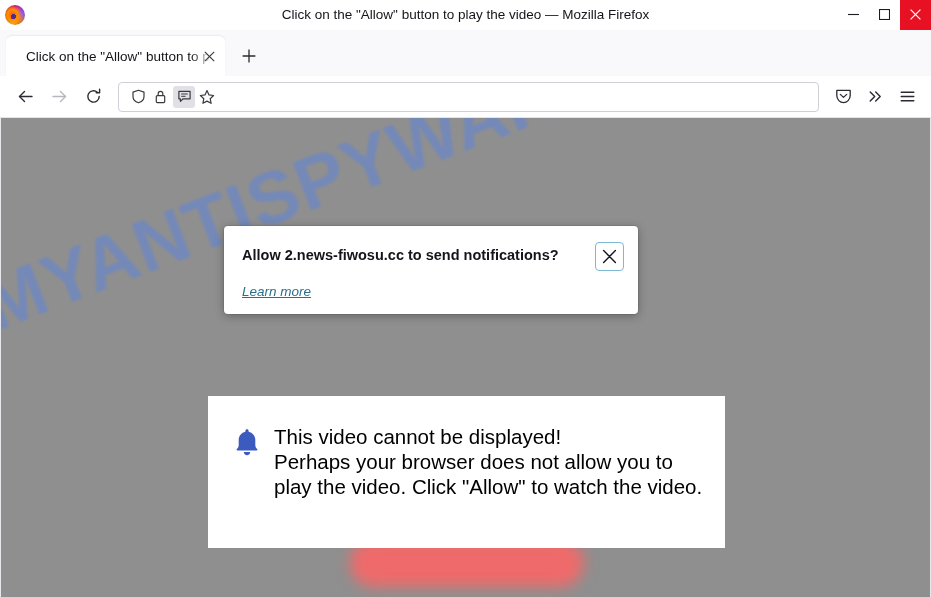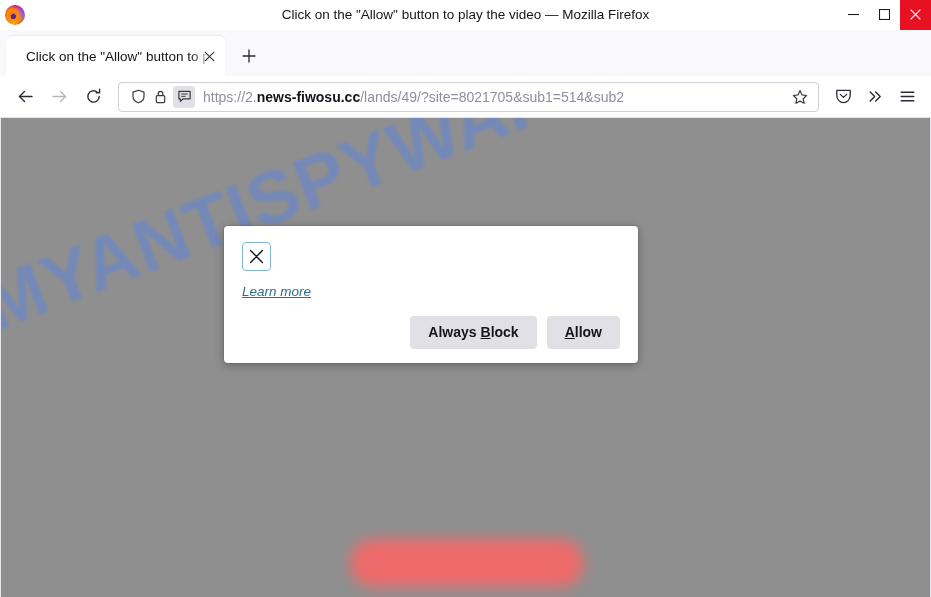--- a/index.html
+++ b/index.html
@@ -376,21 +376,20 @@
           <rect x="3.3" y="6.6" width="8.4" height="7" rx="1"></rect>
           <path d="M5.2 6.6 V4.6 A2.3 2.3 0 0 1 9.8 4.6 V6.6"></path>
         </svg>
       </span>
       <span class="url-icon perm">
         <svg width="15" height="15" viewBox="0 0 15 15" fill="none" stroke="currentColor" stroke-width="1.2" stroke-linejoin="round">
           <path d="M1.9 2.4 H13.1 V9.8 H6.2 L3.4 12.4 V9.8 H1.9 Z"></path>
           <path d="M4.2 5 H10.8 M4.2 7.3 H8.6" stroke-width="1"></path>
         </svg>
       </span>
-      <span class="url-text"><span>https://2.</span><b>news-fiwosu.cc</b><span>/lands/49/?site=8021705&amp;sub1=514&amp;sub2</span></span>
       <span class="star-btn">
         <svg width="16" height="16" viewBox="0 0 16 16" fill="none" stroke="currentColor" stroke-width="1.2" stroke-linejoin="round">
           <path d="M8 1.6 L10 5.9 L14.6 6.5 L11.2 9.7 L12.1 14.3 L8 12.1 L3.9 14.3 L4.8 9.7 L1.4 6.5 L6 5.9 Z"></path>
         </svg>
       </span>
     </div>
 
     <div class="tool-btn">
       <svg width="17" height="17" viewBox="0 0 17 17" fill="none" stroke="currentColor" stroke-width="1.3" stroke-linejoin="round" stroke-linecap="round">
         <path d="M1.8 2.4 H15.2 V7.6 C15.2 11.6 12 14.6 8.5 14.6 C5 14.6 1.8 11.6 1.8 7.6 Z"></path>
@@ -409,30 +408,41 @@
       </svg>
     </div>
   </div>
 
   <div class="viewport">
 
     <div class="watermark">MYANTISPYWARE.COM</div>
 
     <div class="blurred-button"></div>
 
+    <div class="video-card">
+      <div class="bell-wrap">
+        <span class="bell-icon">
+          <svg width="26" height="28" viewBox="0 0 26 28" fill="currentColor">
+            <path d="M13 1.2 C13.9 1.2 14.6 1.9 14.6 2.8 V3.7 C18.6 4.5 21.3 7.9 21.3 12 V17 C21.3 18.6 22 20 23.2 20.9 C23.8 21.4 23.5 22.4 22.7 22.4 H3.3 C2.5 22.4 2.2 21.4 2.8 20.9 C4 20 4.7 18.6 4.7 17 V12 C4.7 7.9 7.4 4.5 11.4 3.7 V2.8 C11.4 1.9 12.1 1.2 13 1.2 Z"></path>
+            <path d="M9.8 24 H16.2 C16.2 25.8 14.8 27.2 13 27.2 C11.2 27.2 9.8 25.8 9.8 24 Z"></path>
+          </svg>
+        </span>
+      </div>
+      <div class="video-text">
+        <div>This video cannot be displayed!</div>
+        <div>Perhaps your browser does not allow you to play the video. Click "Allow" to watch the video.</div>
+      </div>
+    </div>
 
     <div class="doorhanger">
       <div class="dh-head">
+        <div class="dh-title">Allow 2.news-fiwosu.cc to send notifications?</div>
         <div class="dh-close">
           <svg width="15" height="15" viewBox="0 0 15 15" stroke="currentColor" stroke-width="1.4" stroke-linecap="round">
             <path d="M1.6 1.6 L13.4 13.4 M13.4 1.6 L1.6 13.4"></path>
           </svg>
         </div>
       </div>
       <a class="dh-learn">Learn more</a>
-      <div class="dh-actions">
-        <button class="dh-btn">Always <u>B</u>lock</button>
-        <button class="dh-btn"><u>A</u>llow</button>
-      </div>
     </div>
 
   </div>
 </div>
 
 </body></html>

